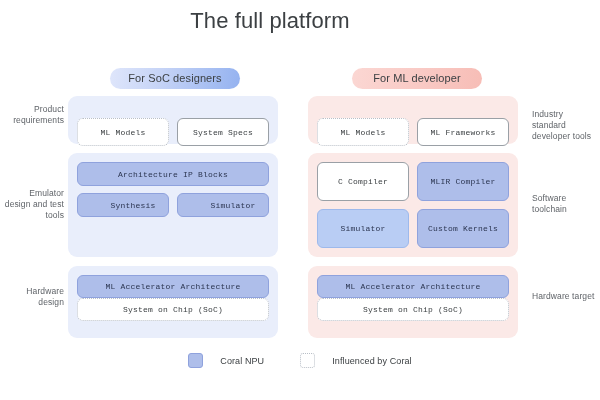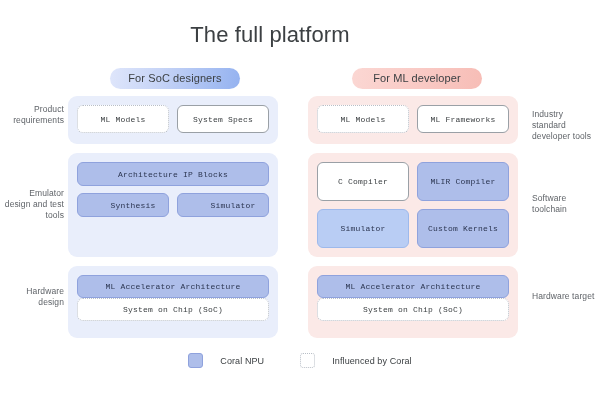--- a/index.html
+++ b/index.html
@@ -11,21 +11,21 @@
     height: 400px;
     background: #ffffff;
     font-family: "Liberation Sans", sans-serif;
     overflow: hidden;
     position: relative;
   }
 
   
   .title {
     position: absolute;
-    top: 22px;
+    top: 8px;
     left: 0;
     width: 540px;
     text-align: center;
     font-size: 22px;
     font-weight: 400;
     color: #3c4043;
     letter-spacing: 0.1px;
   }
 
   
@@ -71,21 +71,21 @@
   .side-label.left  { left: 2px;   width: 62px; text-align: right; }
   .side-label.right { left: 532px; width: 66px; text-align: left; }
 
   .panel {
     position: absolute;
     border-radius: 9px;
     box-sizing: border-box;
   }
   .panel.left  { left: 68px;  width: 210px; background: #e9eefb; }
   .panel.right { left: 308px; width: 210px; background: #fbe9e7; }
-  .panel.r1 { top: 0; height: 48px;  padding: 9px 9px; }
+  .panel.r1 { top: 0; height: 48px;  padding: 22px 9px; }
   .panel.r2 { top: 0; height: 104px; padding: 9px 9px; }
   .panel.r3 { top: 0; height: 72px;  padding: 9px 9px; }
 
   
   .block {
     box-sizing: border-box;
     border-radius: 6px;
     font-family: "Liberation Mono", "DejaVu Sans Mono", monospace;
     font-size: 8px;
     letter-spacing: 0.2px;

